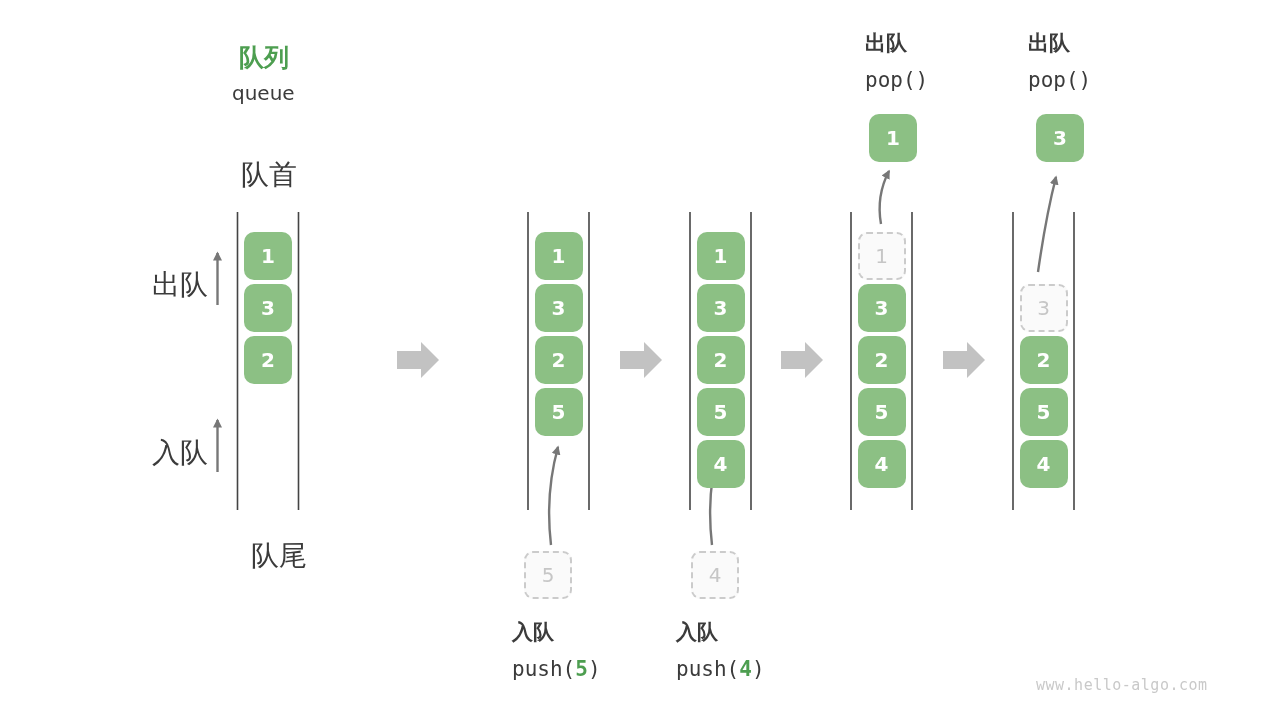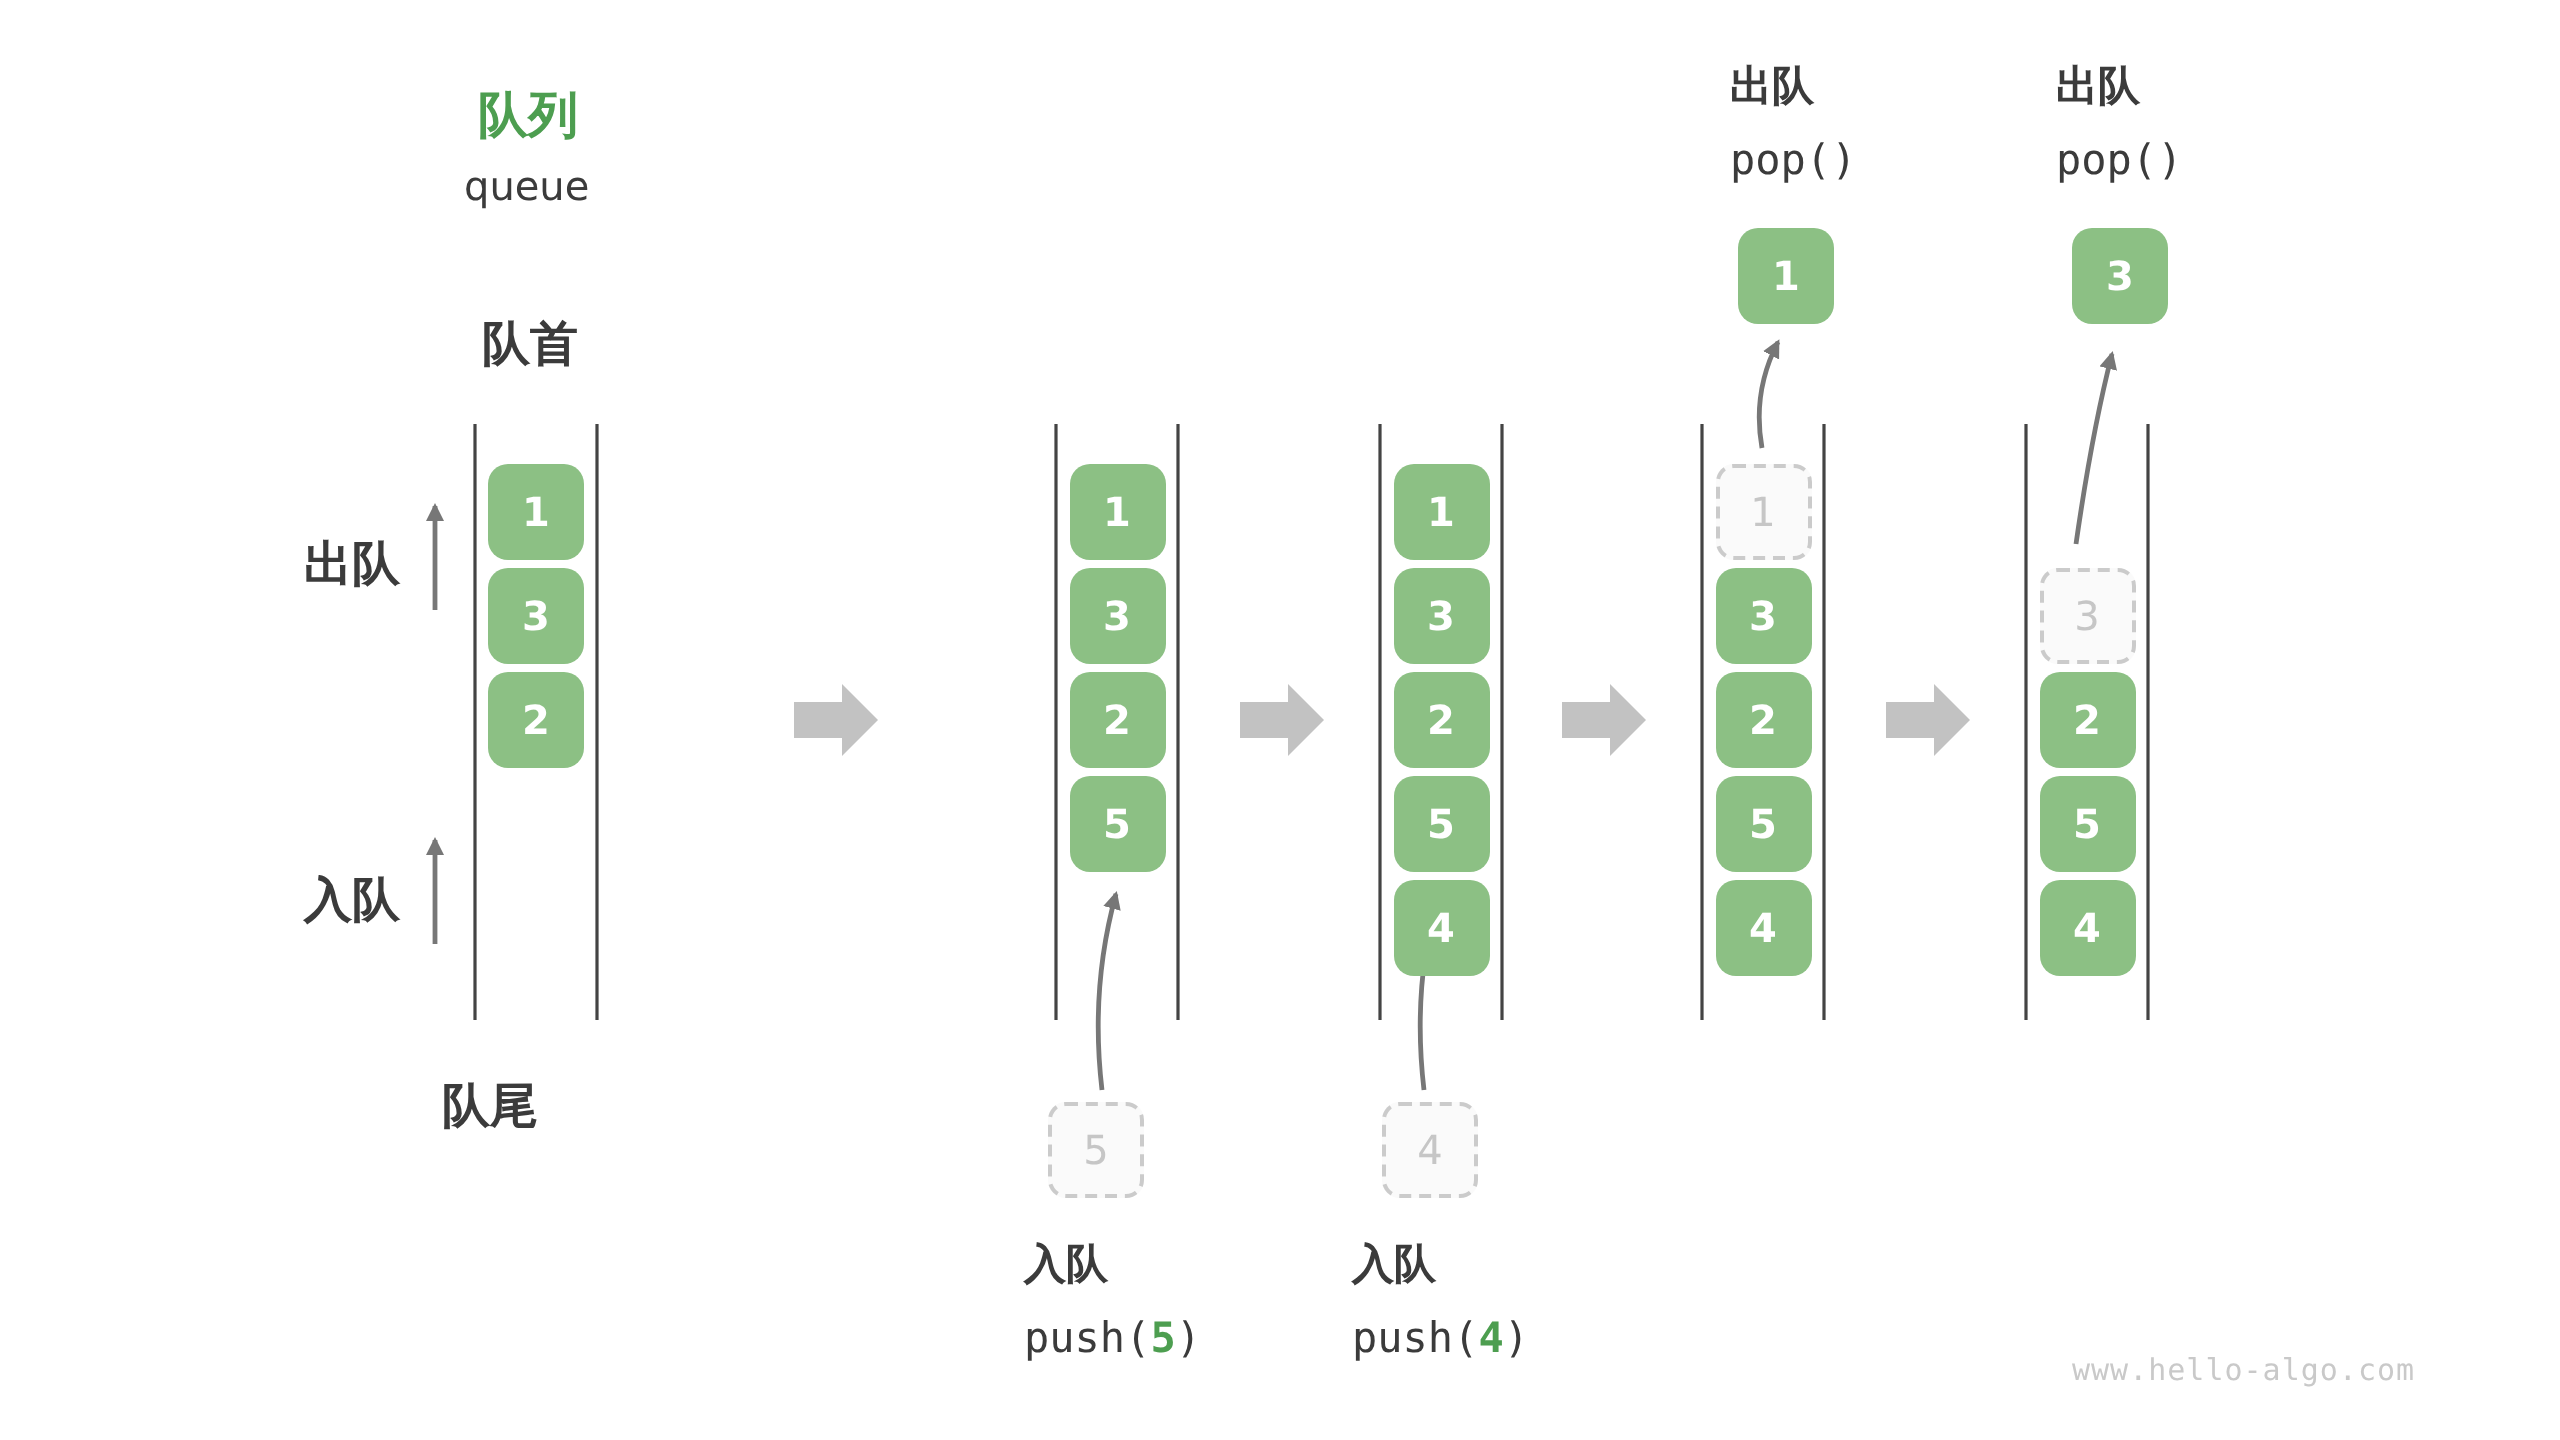--- a/index.html
+++ b/index.html
@@ -4,23 +4,23 @@
 <style>
   html,body { margin:0; padding:0; background:#ffffff; }
   .canvas {
     position:relative; width:1280px; height:720px; background:#ffffff;
     font-family:"DejaVu Sans","Liberation Sans",sans-serif; overflow:hidden;
   }
   .abs { position:absolute; }
   #arrow-layer { position:absolute; left:0; top:0; }
   .title-cn { position:absolute; left:239px; top:31px; font-size:25px; font-weight:bold; color:var(--accent-green);margin-top:10px; }
   .title-en { position:absolute; left:232px; top:81px; font-size:20px; color:var(--dark); }
-  .lbl { position:absolute; font-size:24px; font-weight:bold; color:var(--dark); }
+  .lbl { position:absolute; font-size:28px; font-weight:normal; color:var(--dark); }
   .lbl-front { left:241px; top:156px; }
-  .lbl-rear  { left:221px; top:537px; }
+  .lbl-rear  { left:251px; top:537px; }
   .lbl-dequeue { left:152px; top:266px; }
   .lbl-enqueue { left:152px; top:434px; }
   .cell {
     position:absolute; width:48px; height:48px; box-sizing:border-box;
     border-radius:10px; background:var(--box-green); color:var(--box-text);
     font-size:20px; font-weight:bold;
     display:flex; align-items:center; justify-content:center;
   }
   .cell.dashed {
     background:var(--dashed-fill); border:2px dashed var(--dashed-border);

